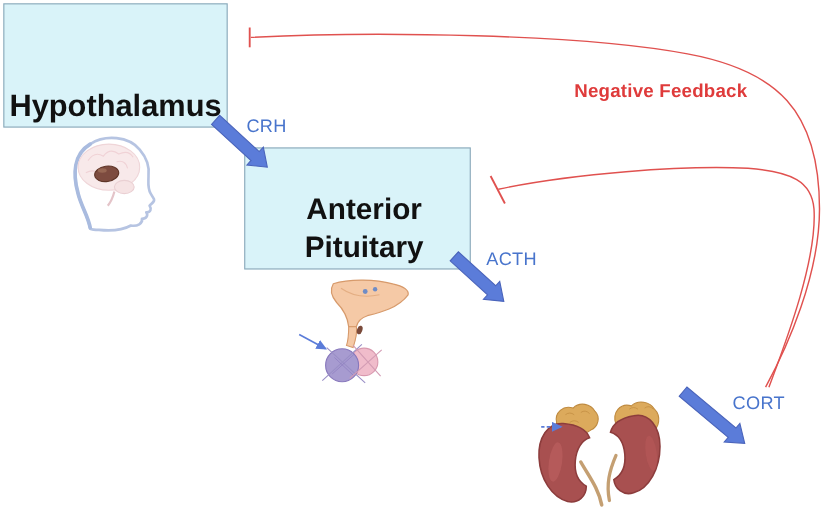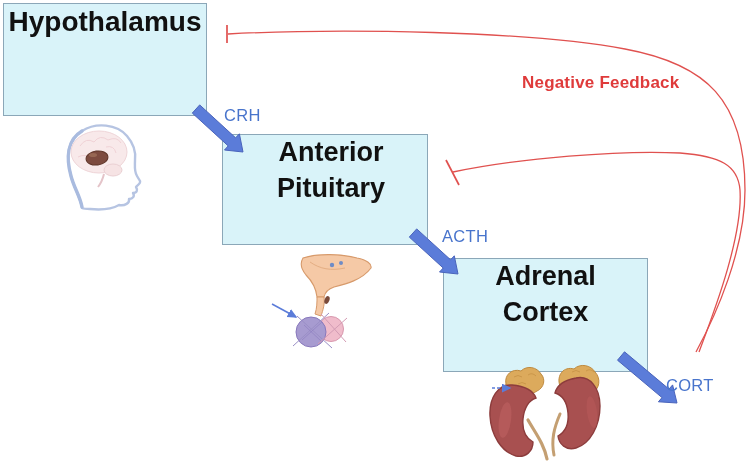--- a/index.html
+++ b/index.html
@@ -2,58 +2,55 @@
 <html style="--box-fill: #d9f3f9; --box-border: #8ba7b8; --box-text: #111111; --arrow-fill: #5b7cd9; --arrow-edge: #4a64bb; --hormone-text: #4874cc; --feedback-text: #df3b3b; --feedback-line: #e0514f;"><head>
 <meta charset="utf-8">
 <style>
   html,body{margin:0;padding:0;background:#fff;}
   .canvas{
     position:relative;width:750px;height:465px;background:#ffffff;overflow:hidden;
     font-family:"Liberation Sans",sans-serif;
   }
   .box{
     position:absolute;background:var(--box-fill);border:1.5px solid var(--box-border);
-    display:flex;align-items:flex-start;justify-content:center;text-align:center;
+    display:flex;align-items:flex-end;justify-content:center;text-align:center;
     font-weight:700;color:var(--box-text);box-sizing:border-box;z-index:1;
   }
   .box .lbl{display:block;line-height:1.32;}
   #box-hypothalamus{left:3px;top:3px;width:204px;height:113px;font-size:28px;}
   #box-anterior{left:222px;top:134px;width:206px;height:111px;font-size:27px;padding-left:12px;}
   #box-anterior .lbl{width:165px;}
   #box-adrenal{left:443px;top:258px;width:205px;height:114px;font-size:27px;}
   #box-adrenal .lbl{width:150px;}
   .hormone{
     position:absolute;font-size:16.5px;color:var(--hormone-text);z-index:3;letter-spacing:.3px;
   }
   #lbl-crh{left:224px;top:106px;}
   #lbl-acth{left:442px;top:227px;text-align:right;}
-  #lbl-cort{left:666px;top:376px;}
+  #lbl-cort{left:666px;top:358px;}
   .feedback{
     position:absolute;left:522px;top:73px;font-size:17px;font-weight:700;
     color:var(--feedback-text);z-index:3;letter-spacing:.2px;text-align:right;
   }
   svg.overlay{position:absolute;left:0;top:0;z-index:2;pointer-events:none;}
   .fb-line{stroke:var(--feedback-line);stroke-width:1.3;fill:none;}
   .fb-bar{stroke:var(--feedback-line);stroke-width:1.7;fill:none;}
   .big-arrow{fill:var(--arrow-fill);stroke:var(--arrow-edge);stroke-width:1;}
   .ptr{stroke:var(--arrow-fill);stroke-width:1.5;fill:none;}
 </style>
 </head>
 <body>
 
 <div class="canvas">
 
   <div class="box" id="box-hypothalamus">
     <span class="lbl">Hypothalamus</span>
   </div>
   <div class="box" id="box-anterior">
     <span class="lbl">Anterior Pituitary</span>
-  </div>
-  <div class="box" id="box-adrenal">
-    <span class="lbl">Adrenal Cortex</span>
   </div>
 
   <div class="hormone" id="lbl-crh">CRH</div>
   <div class="hormone" id="lbl-acth">ACTH</div>
   <div class="hormone" id="lbl-cort">CORT</div>
 
   <div class="feedback">Negative Feedback</div>
 
   <svg class="overlay" width="750" height="465" viewBox="0 0 750 465">
     <defs>

